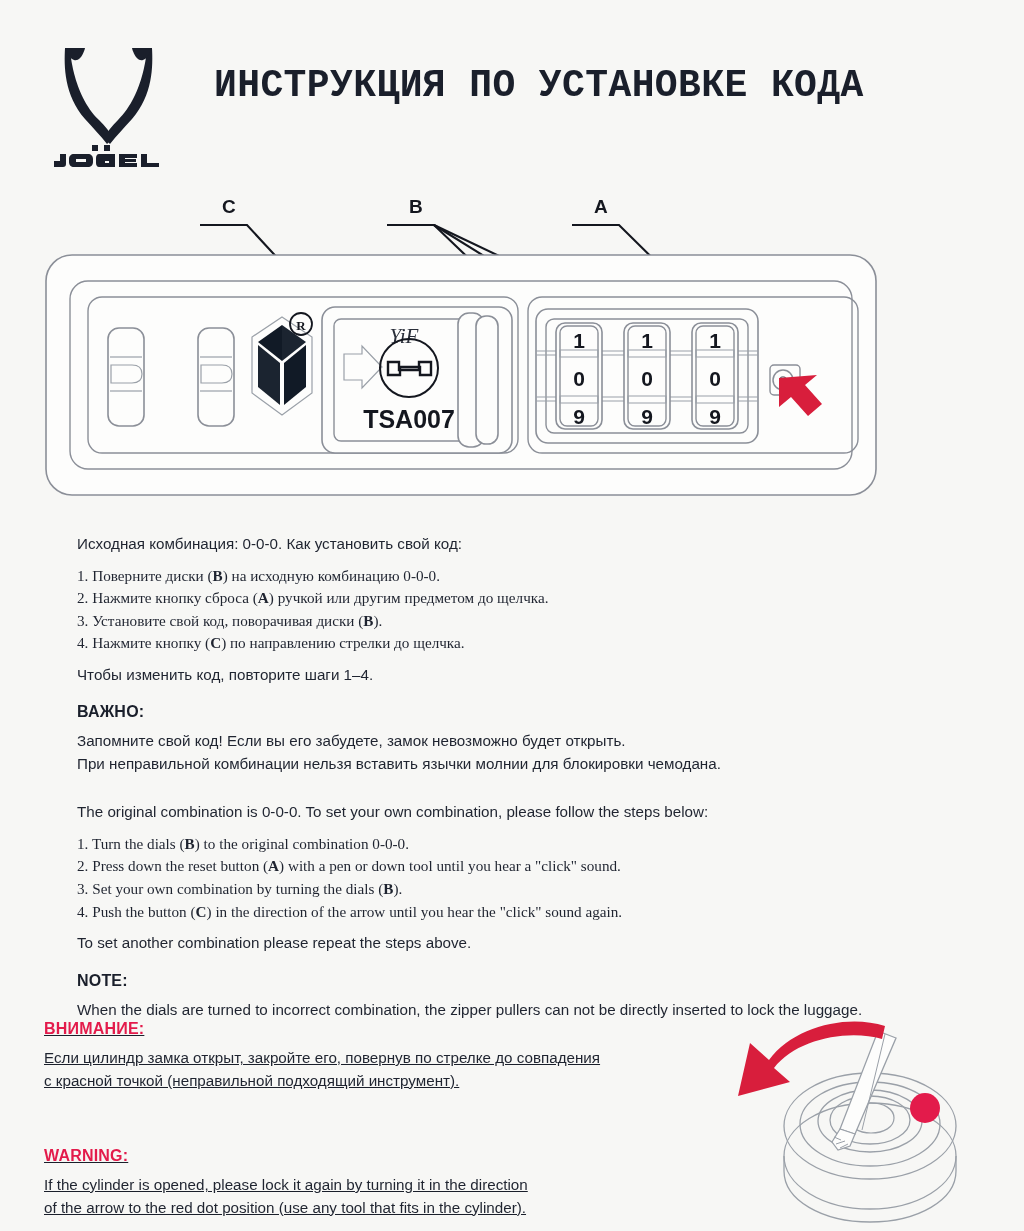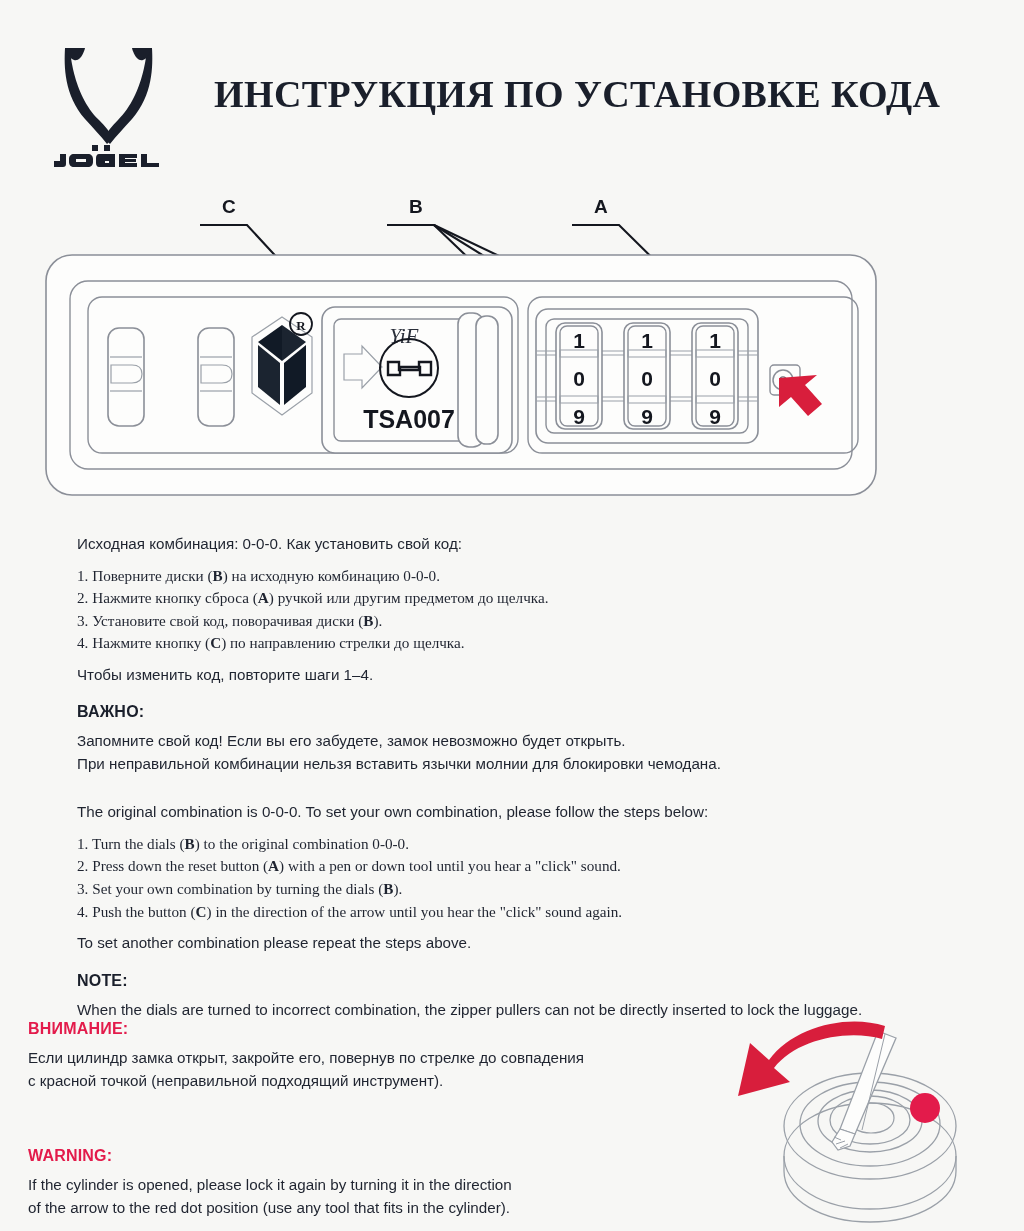--- a/index.html
+++ b/index.html
@@ -23,27 +23,27 @@
     width: 1024px; height: 185px;
   }
   .logo {
     position: absolute;
     left: 52px; top: 46px;
     width: 130px; height: 125px;
   }
   .logo svg { display: block; }
   .page-title {
     position: absolute;
-    left: 214px; top: 72px;
+    left: 214px; top: 64px;
     font-size: 38px;
     font-weight: bold;
     letter-spacing: 0.4px;
     color: #1a1f2b;
     white-space: nowrap;
-    font-family: Liberation Serif, serif;
+    font-family: Liberation Mono, monospace;
   }
 
   
   .diagram {
     position: absolute;
     left: 0; top: 185px;
     width: 1024px; height: 340px;
   }
   .diagram svg { display: block; }
 
@@ -77,22 +77,23 @@
   
   .cylinder-art {
     position: absolute;
     left: 728px; top: 1008px;
     width: 290px; height: 222px;
   }
   .cylinder-art svg { display: block; }
 
   .lower-text {
     position: absolute;
-    left: 28px;
+    left: 44px;
     width: 660px;
+    text-decoration: underline;
   }
   #attn-block { top: 1020px; }
   #warn-block { top: 1110px; margin-top: 37px; }
 </style>
 </head>
 <body>
 
 <div class="header">
 
   <div class="logo">

